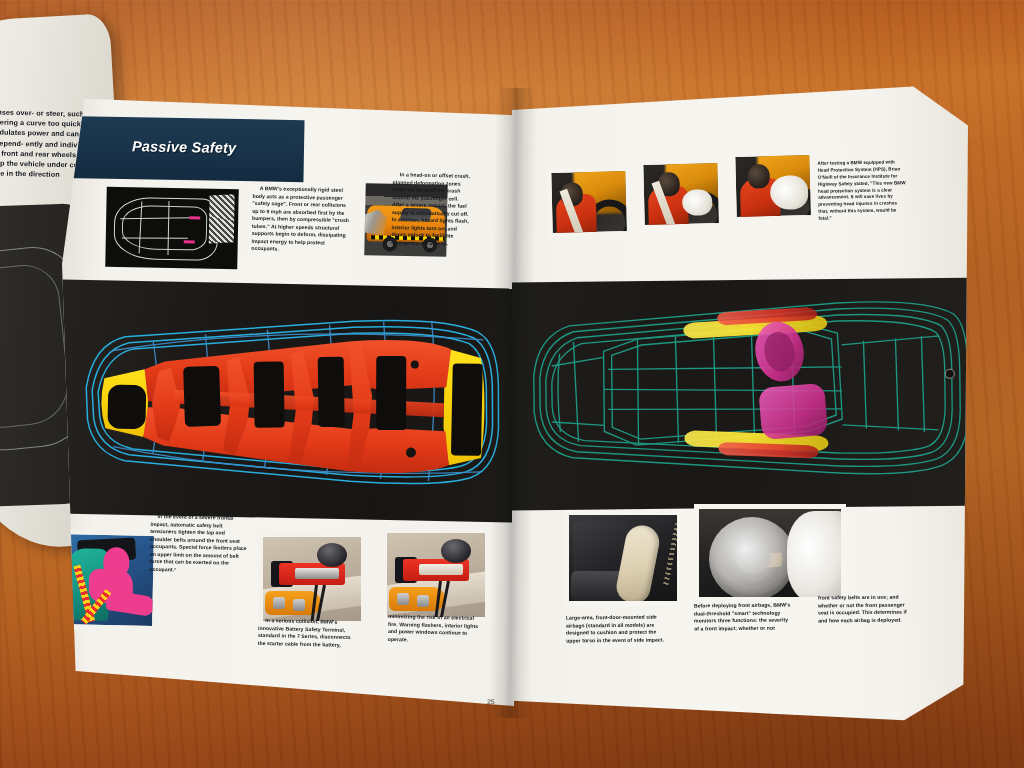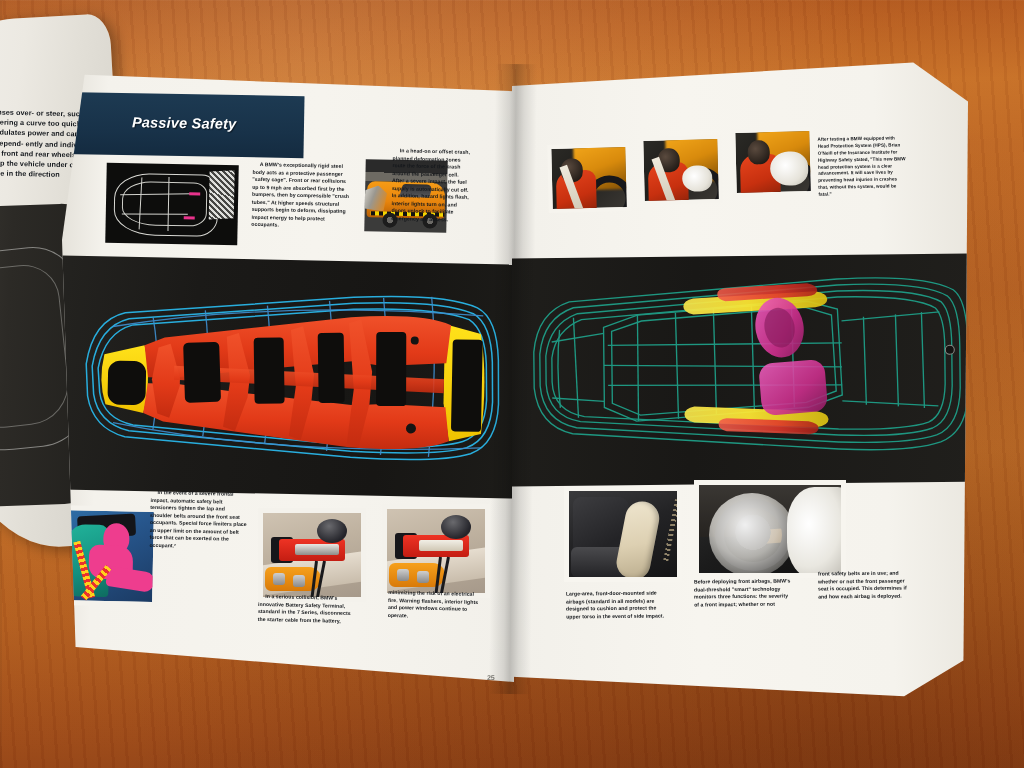--- a/index.html
+++ b/index.html
@@ -27,21 +27,21 @@
     pointer-events: none;
   }
   .grain2{
     position:absolute; inset:0;
     background:
       repeating-linear-gradient(86deg, rgba(120,45,10,0.10) 0 3px, rgba(210,130,60,0.05) 3px 14px);
     pointer-events:none;
   }
 
   
-  #book { position: absolute; inset: 0; }
+  #book { position: absolute; inset: 0; margin-top: 24px; }
 
   
   .turned-page {
     position: absolute;
     left: -66px; top: 18px;
     width: 190px; height: 530px;
     background: linear-gradient(100deg, #f3f1ec 0%, #ece9e2 38%, #e2dfd7 58%, #cfccc4 100%);
     border-radius: 50% 12% 24% 60% / 22% 6% 10% 34%;
     transform: rotate(-3.2deg);
     box-shadow: 6px 4px 14px rgba(0,0,0,0.35);

